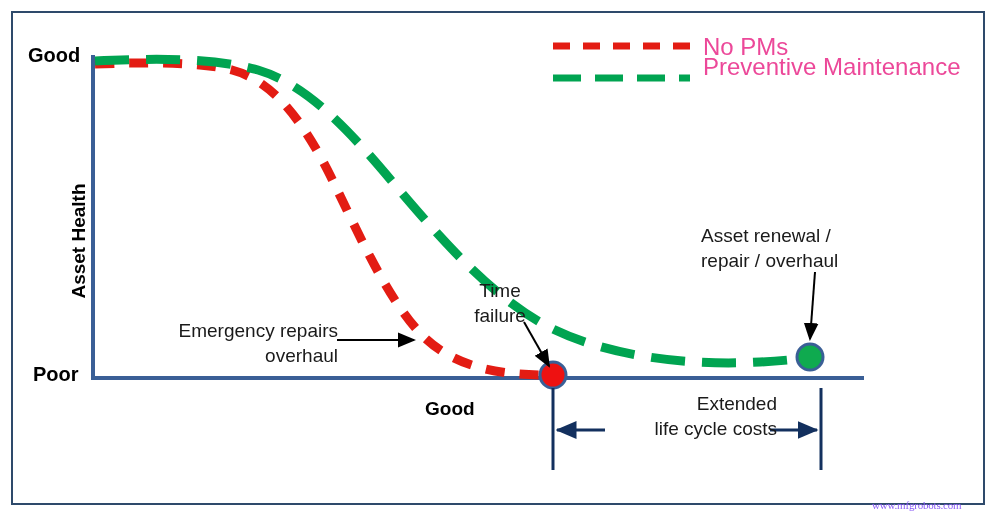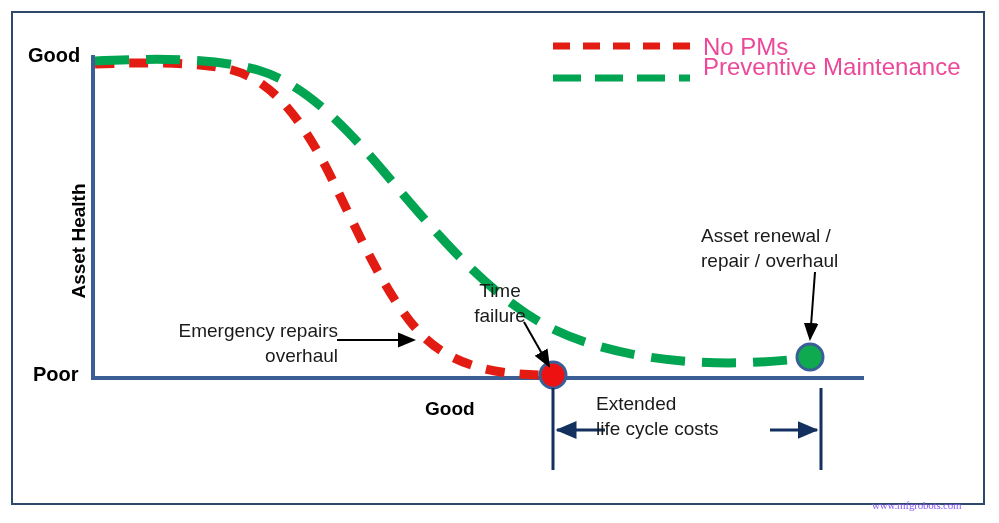--- a/index.html
+++ b/index.html
@@ -87,24 +87,24 @@
     width: 120px;
     text-align: center;
   }
   #anno-renewal {
     left: 701px;
     top: 223px;
     width: 186px;
     text-align: left;
   }
   #anno-extended {
-    left: 596px;
+    left: 582px;
     top: 391px;
     width: 195px;
-    text-align: left;
+    text-align: right;
   }
   #watermark {
     position: absolute;
     left: 872px;
     top: 499px;
     font-family: "Liberation Serif", serif;
     font-size: 11px;
     color: #8b5cf6;
     letter-spacing: -0.2px;
   }

